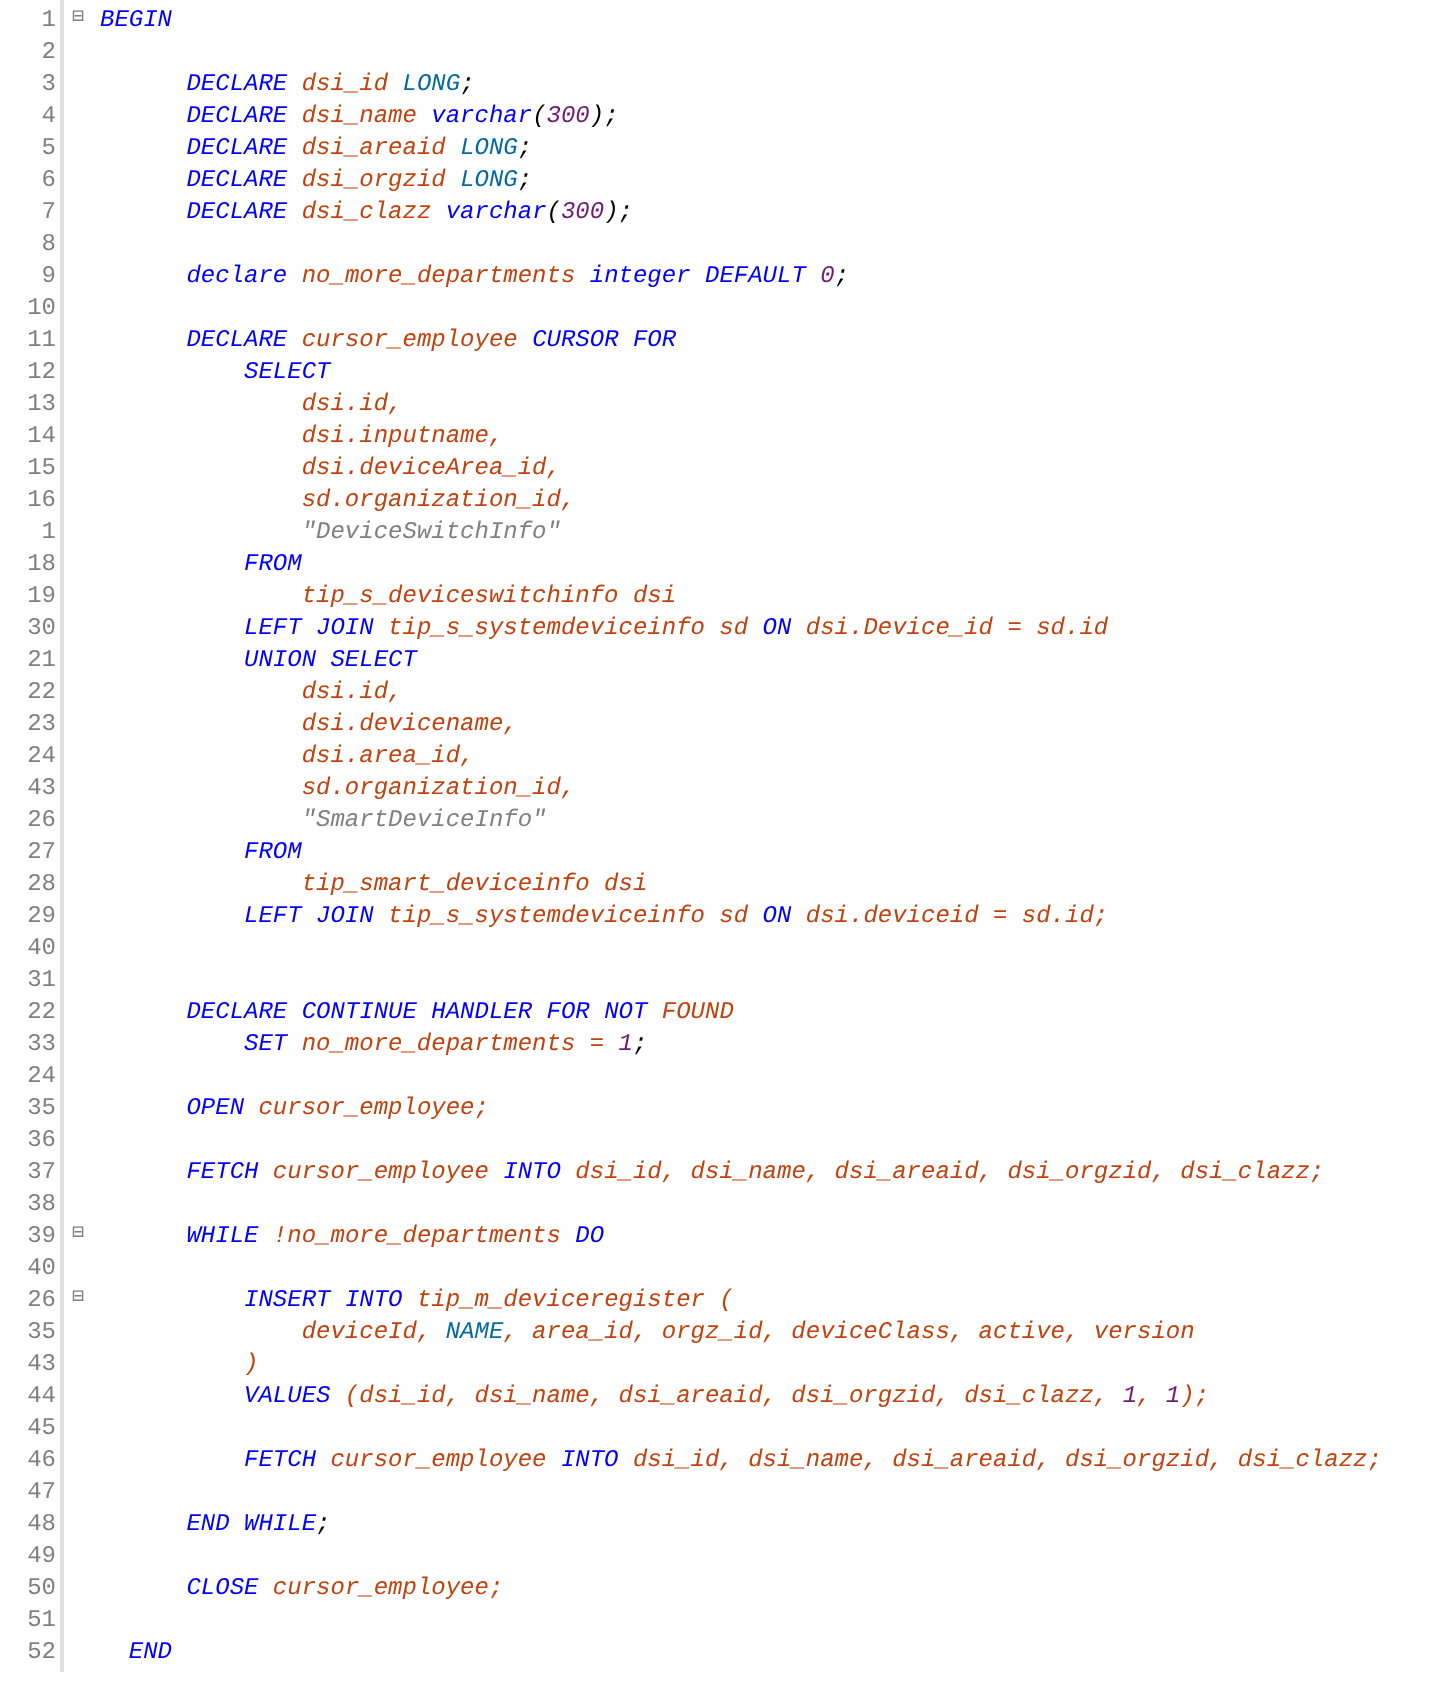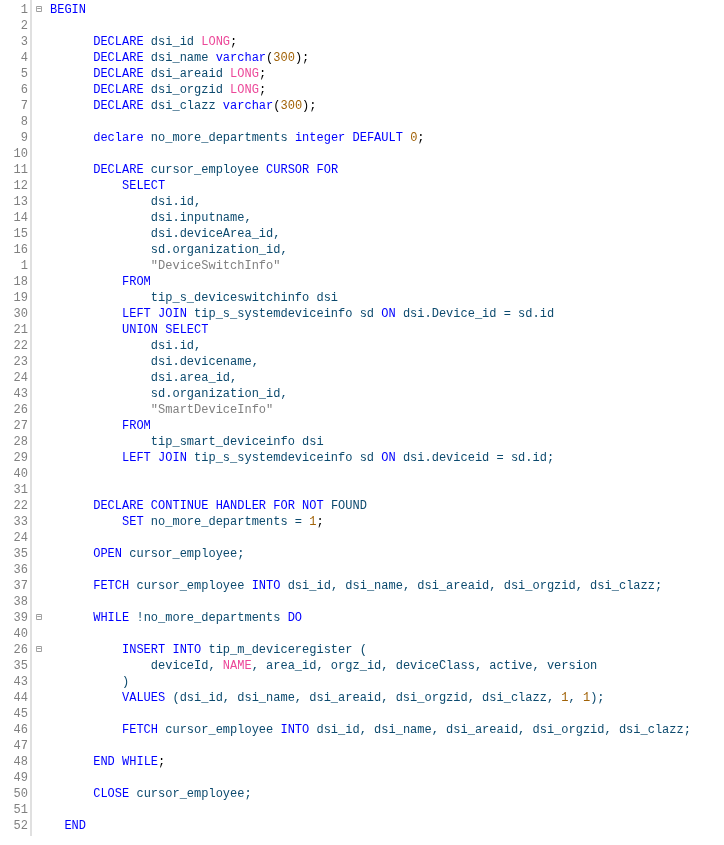--- a/index.html
+++ b/index.html
@@ -42,25 +42,26 @@
     line-height: 16px;
     color: #808080;
   }
   .code {
     padding: 2px 0 2px 4px;
     white-space: pre;
   }
   .code .cl {
     display: block;
     height: 16px;
+    font-style: italic;
   }
   .kw { color: #0000ff; }
-  .id { color: #0c4a6e; text-align: right; }
-  .ty { color: #ec4899; }
-  .num { color: #a16207; }
+  .id { color: #c2410c; text-align: right; }
+  .ty { color: #0369a1; }
+  .num { color: #701a75; }
   .str { color: #808080; }
   .punc { color: #000000; }
 </style>
 </head>
 <body>
 
 <div class="editor">
   <div class="gutter" id="gutter">
       <span class="ln">1</span>
       <span class="ln">2</span>

